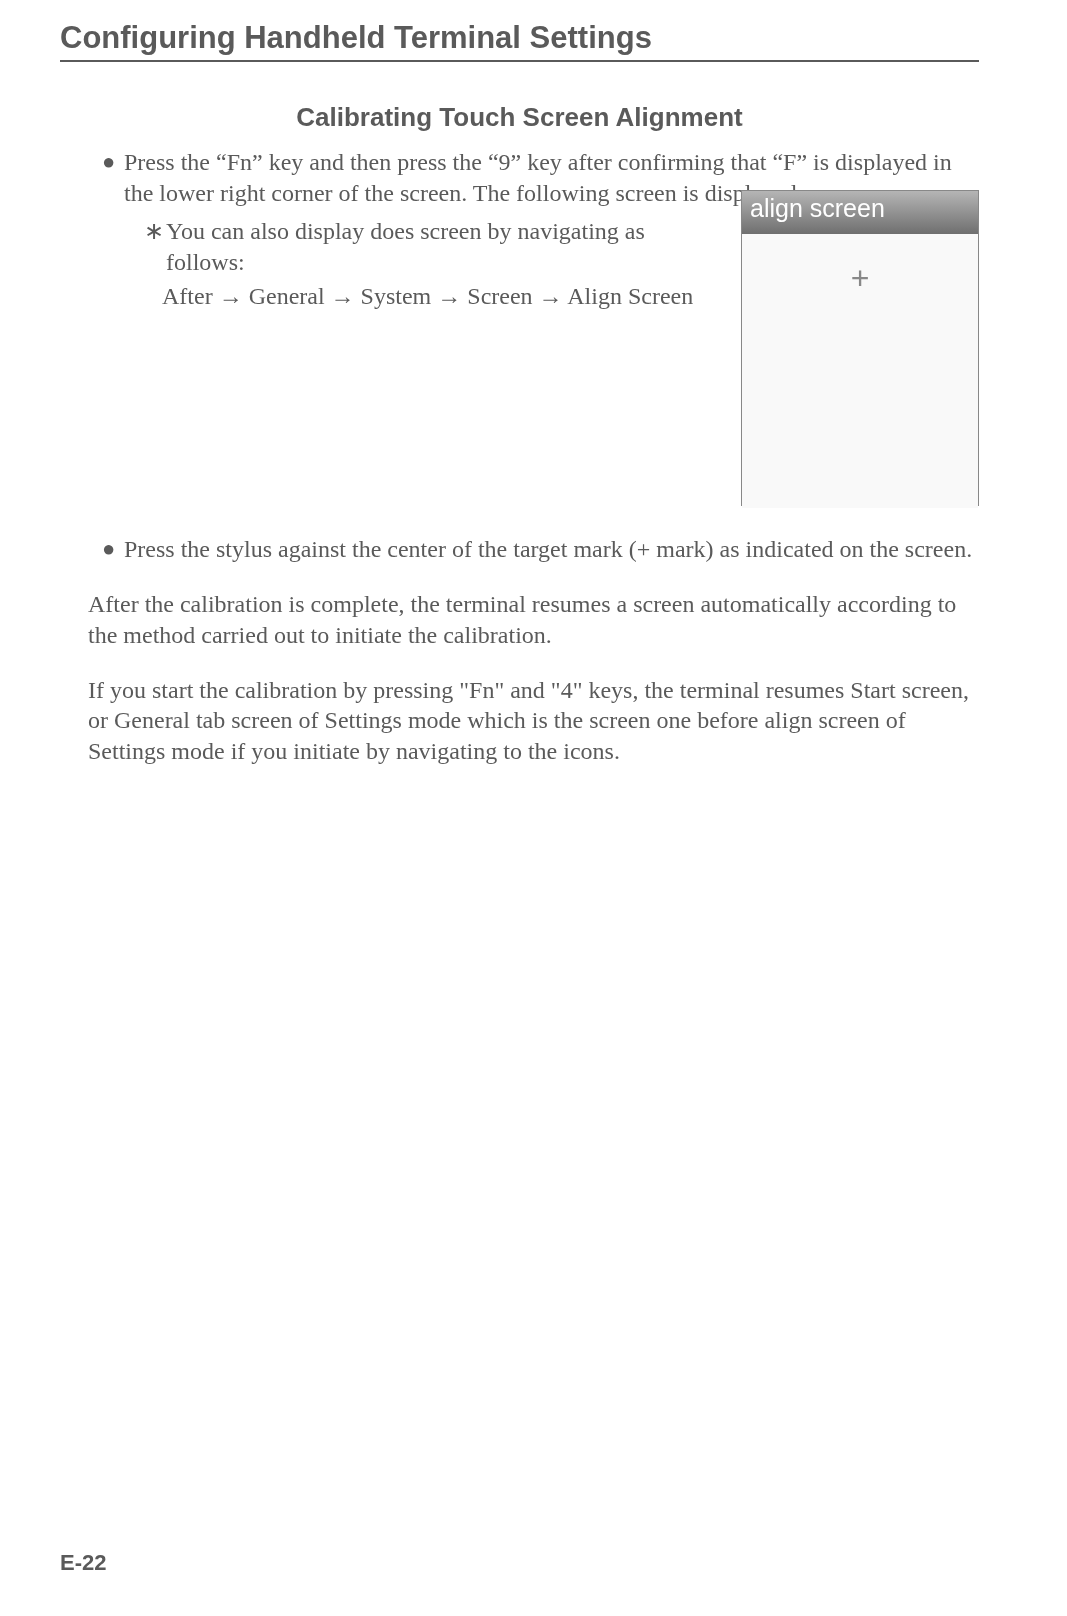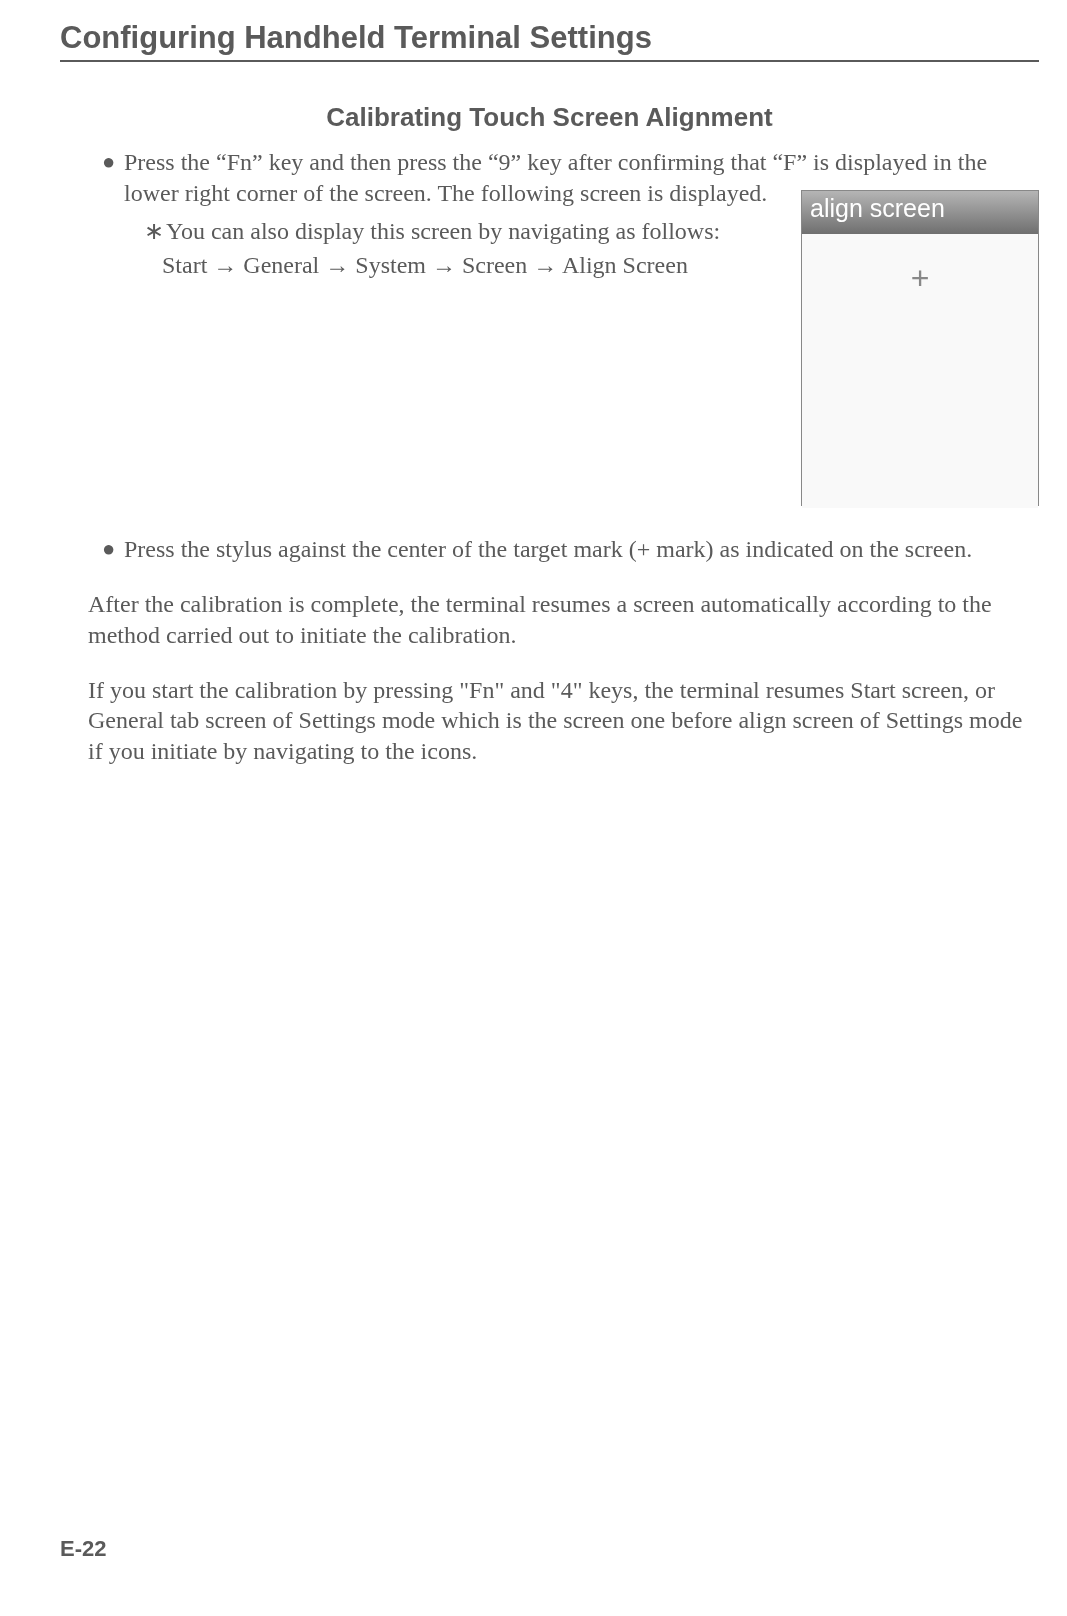--- a/index.html
+++ b/index.html
@@ -6,21 +6,21 @@
       margin: 0;
       padding: 0;
       font-family: Arial, Helvetica, sans-serif;
       width: 1067px;
       height: 1616px;
       position: relative;
       color: #5a5a5a;
       box-sizing: border-box;
     }
     .page {
-      padding: 20px 28px 0 60px;
+      padding: 20px 88px 0 60px;
     }
     .doc-title {
       font-size: 31px;
       font-weight: bold;
       border-bottom: 2px solid #5a5a5a;
       padding-bottom: 4px;
       margin: 0 0 40px 0;
     }
     .section-title {
       font-size: 26px;
@@ -120,21 +120,21 @@
     }
     .para {
       font-family: "Times New Roman", Times, serif;
       font-size: 24px;
       line-height: 1.28;
       margin-left: 28px;
       margin-top: 24px;
     }
     .page-num {
       position: absolute;
-      bottom: 54px;
+      bottom: 40px;
       left: 60px;
       font-size: 22px;
       font-weight: bold;
       color: #5a5a5a;
       font-family: Arial, sans-serif;
     }
     .after-shot {
       margin-top: 28px;
     }
   </style>
@@ -149,24 +149,24 @@
 
   <div class="bullet-row">
     <div class="bullet-dot">●</div>
     <div class="bullet-text">Press the “Fn” key and then press the “9” key after confirming that “F” is displayed in the lower right corner of the screen.  The following screen is displayed.</div>
   </div>
 
   <div class="nav-wrap">
     <div class="nav-text-block">
       <div class="asterisk-row">
         <div class="asterisk-mark">∗</div>
-        <div class="bullet-text">You can also display this screen by navigating as follows:</div>
+        <div class="bullet-text">You can also display does screen by navigating as follows:</div>
       </div>
       <div class="nav-path">
-        <span>Start</span>
+        <span>After</span>
         <span class="arrow">→</span>
         <span>General</span>
         <span class="arrow">→</span>
         <span>System</span>
         <span class="arrow">→</span>
         <span>Screen</span>
         <span class="arrow">→</span>
         <span>Align Screen</span>
       </div>
     </div>

